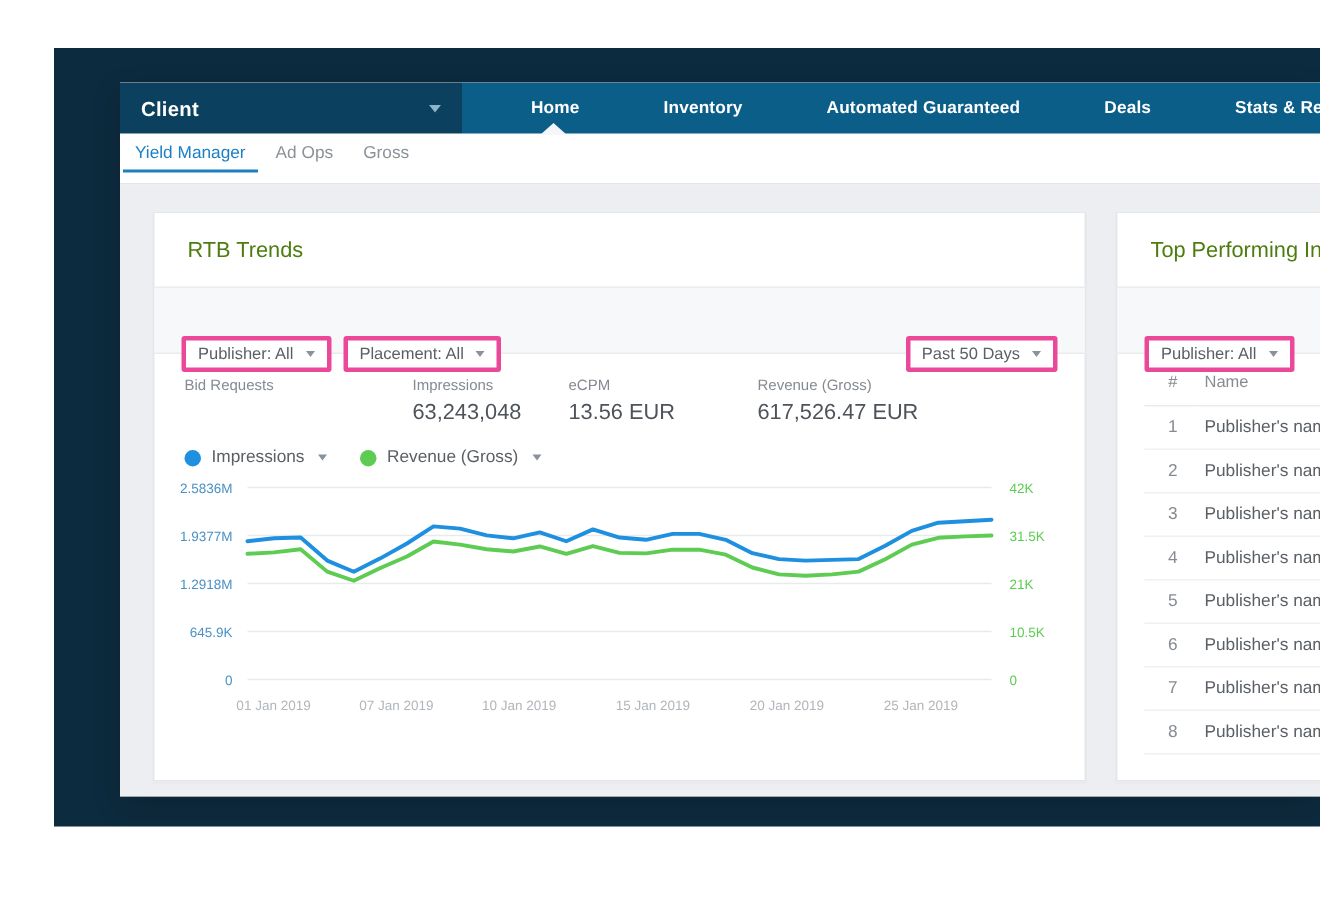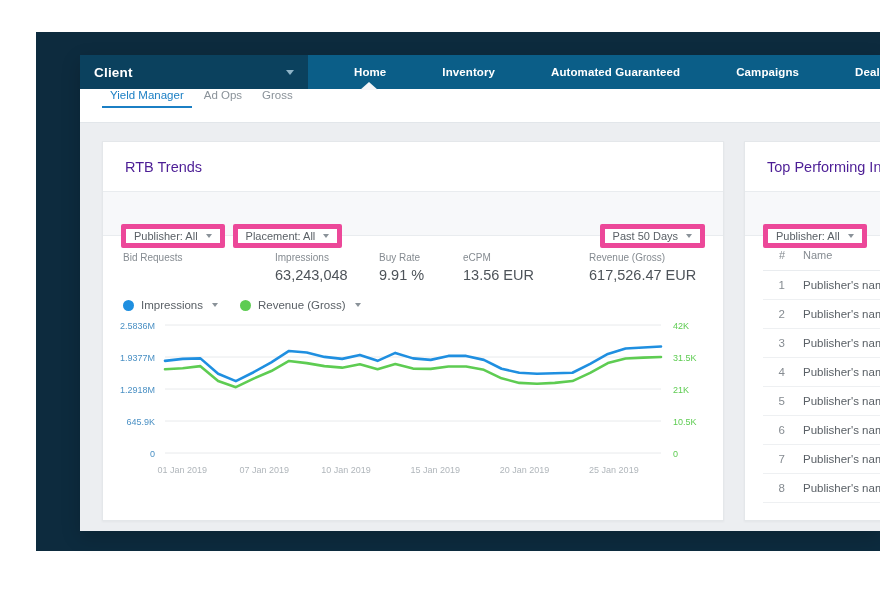--- a/index.html
+++ b/index.html
@@ -54,22 +54,22 @@
   .nav-item.first { padding-left: 14px; }
   .nav-pointer {
     position: absolute; left: 52px; bottom: -1px;
     width: 0; height: 0;
     border-left: 9px solid transparent; border-right: 9px solid transparent;
     border-bottom: 8px solid #f4f6f8;
   }
 
   
   .subnav {
-    height: 34px; background: #ffffff; display: flex; align-items: flex-start;
-    padding-left: 20px; border-bottom: 1px solid #e2e6ea;
+    height: 34px; background: #ffffff; display: flex; align-items: center;
+    padding-left: 0; border-bottom: 1px solid #e2e6ea;
   }
   .subnav-item {
     font-size: 11.5px; color: #8a9299; padding: 0 10px 7px 10px;
     position: relative; white-space: nowrap;
   }
   .subnav-item.active { color: #1b7fc4; }
   .subnav-item.active::after {
     content:""; position:absolute; left:2px; right:2px; bottom:0;
     height: 2.5px; background: #1b7fc4;
   }
@@ -84,28 +84,28 @@
     background: #ffffff; border: 1px solid #e4e7ea;
     box-shadow: 0 1px 2px rgba(0,0,0,0.04);
   }
   .card-left { width: 622px; height: 380px; flex: none; }
   .card-right { width: 300px; height: 380px; flex: none; }
 
   .card-header {
     height: 50px; display: flex; align-items: center;
     padding: 0 22px; border-bottom: 1px solid #e9ecef;
   }
-  .card-title { font-size: 14.5px; color: #4c1d95; }
+  .card-title { font-size: 14.5px; color: #4d7c0f; }
 
   .filter-bar {
     height: 44px; background: #f7f8fa; border-bottom: 1px solid #e9ecef;
     display: flex; align-items: center; padding: 0 18px; gap: 8px;
   }
   .chip {
-    background: #ffffff; border: 5px solid #ec4899; border-radius: 2px;
+    background: #ffffff; border: 3px solid #ec4899; border-radius: 2px;
     height: 24px; display: inline-flex; align-items: center; gap: 8px;
     padding: 0 8px; font-size: 11px; color: #5a6066; white-space: nowrap; margin-top: 44px;
   }
   .chip .cc {
     width: 0; height: 0; border-left: 3.5px solid transparent;
     border-right: 3.5px solid transparent; border-top: 4.5px solid #8a9299;
   }
   .spacer { flex: 1; }
 
   
@@ -152,21 +152,20 @@
 
     <div class="topnav">
       <div class="client-box">
         <span class="label">Client</span>
         <span class="client-caret"></span>
       </div>
       <div class="nav-strip">
         <span class="nav-item first">Home</span>
         <span class="nav-item">Inventory</span>
         <span class="nav-item">Automated Guaranteed</span>
-        <span class="nav-item">Campaigns</span>
         <span class="nav-item">Deals</span>
         <span class="nav-item">Stats &amp; Reports</span>
         <span class="nav-pointer"></span>
       </div>
     </div>
 
     <div class="subnav">
       <span class="subnav-item active">Yield Manager</span>
       <span class="subnav-item">Ad Ops</span>
       <span class="subnav-item">Gross</span>
@@ -194,24 +193,20 @@
           </span>
         </div>
 
         <div class="kpi-row">
           <div class="kpi" style="width:152px">
             <div class="kpi-label">Bid Requests</div>
           </div>
           <div class="kpi" style="width:104px">
             <div class="kpi-label">Impressions</div>
             <div class="kpi-value">63,243,048</div>
-          </div>
-          <div class="kpi" style="width:84px">
-            <div class="kpi-label">Buy Rate</div>
-            <div class="kpi-value">9.91 %</div>
           </div>
           <div class="kpi" style="width:126px">
             <div class="kpi-label">eCPM</div>
             <div class="kpi-value">13.56 EUR</div>
           </div>
           <div class="kpi">
             <div class="kpi-label">Revenue (Gross)</div>
             <div class="kpi-value">617,526.47 EUR</div>
           </div>
         </div>

